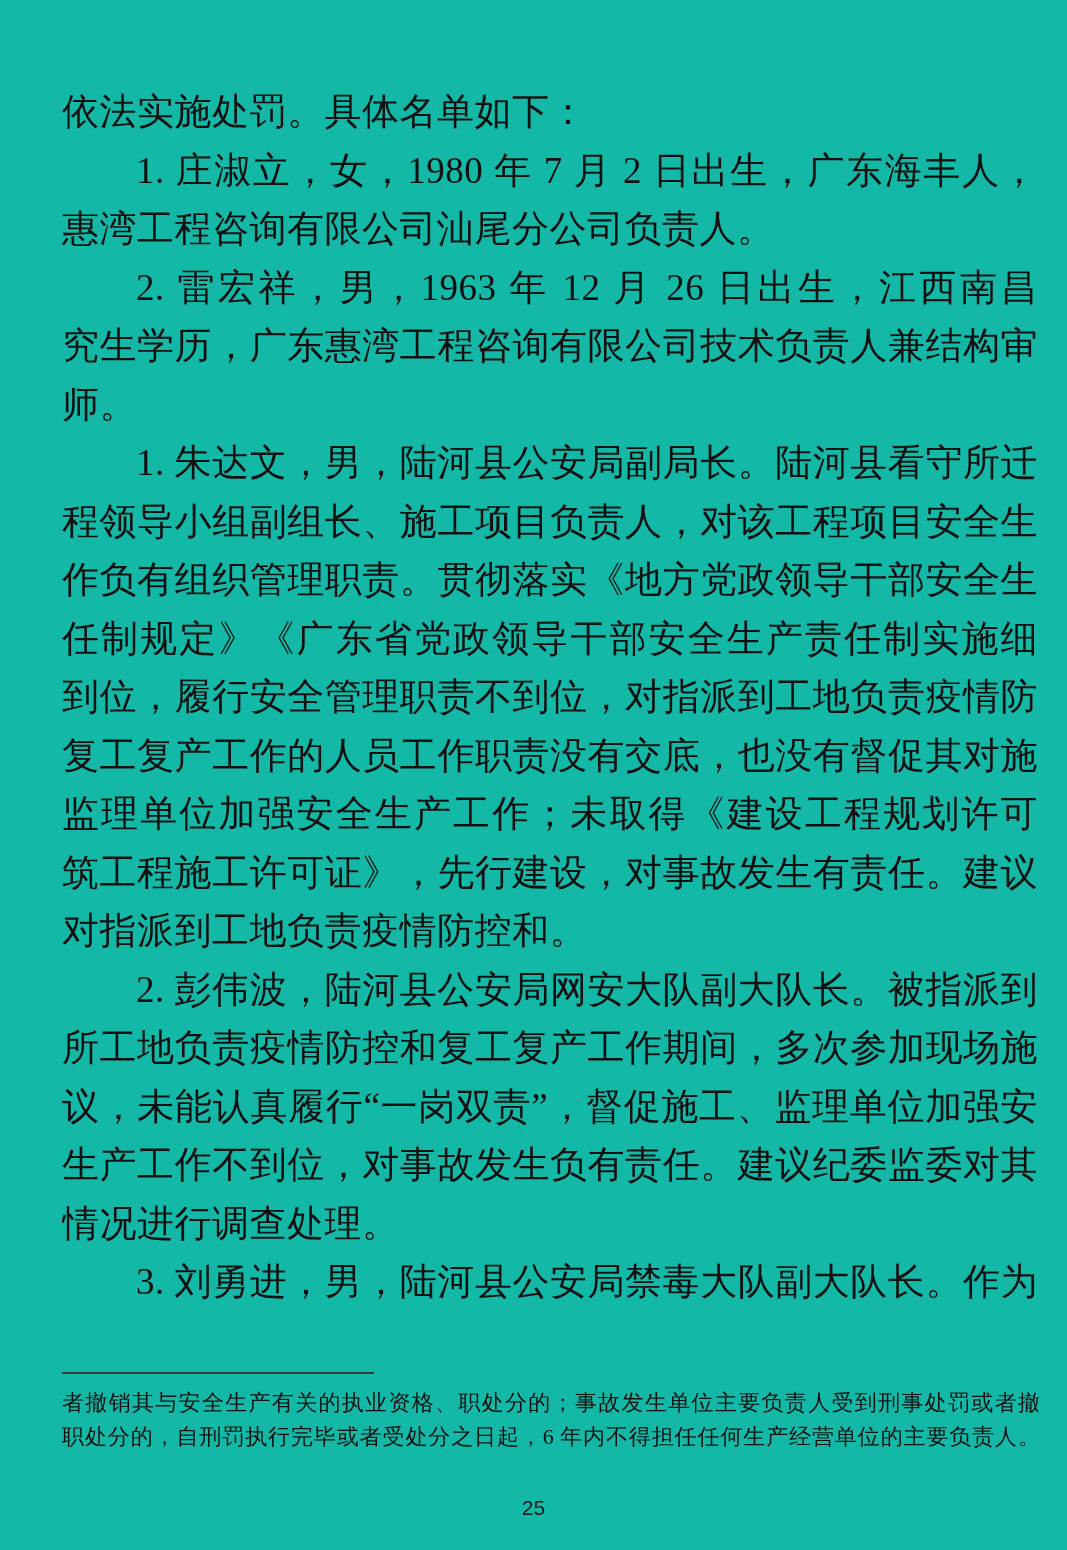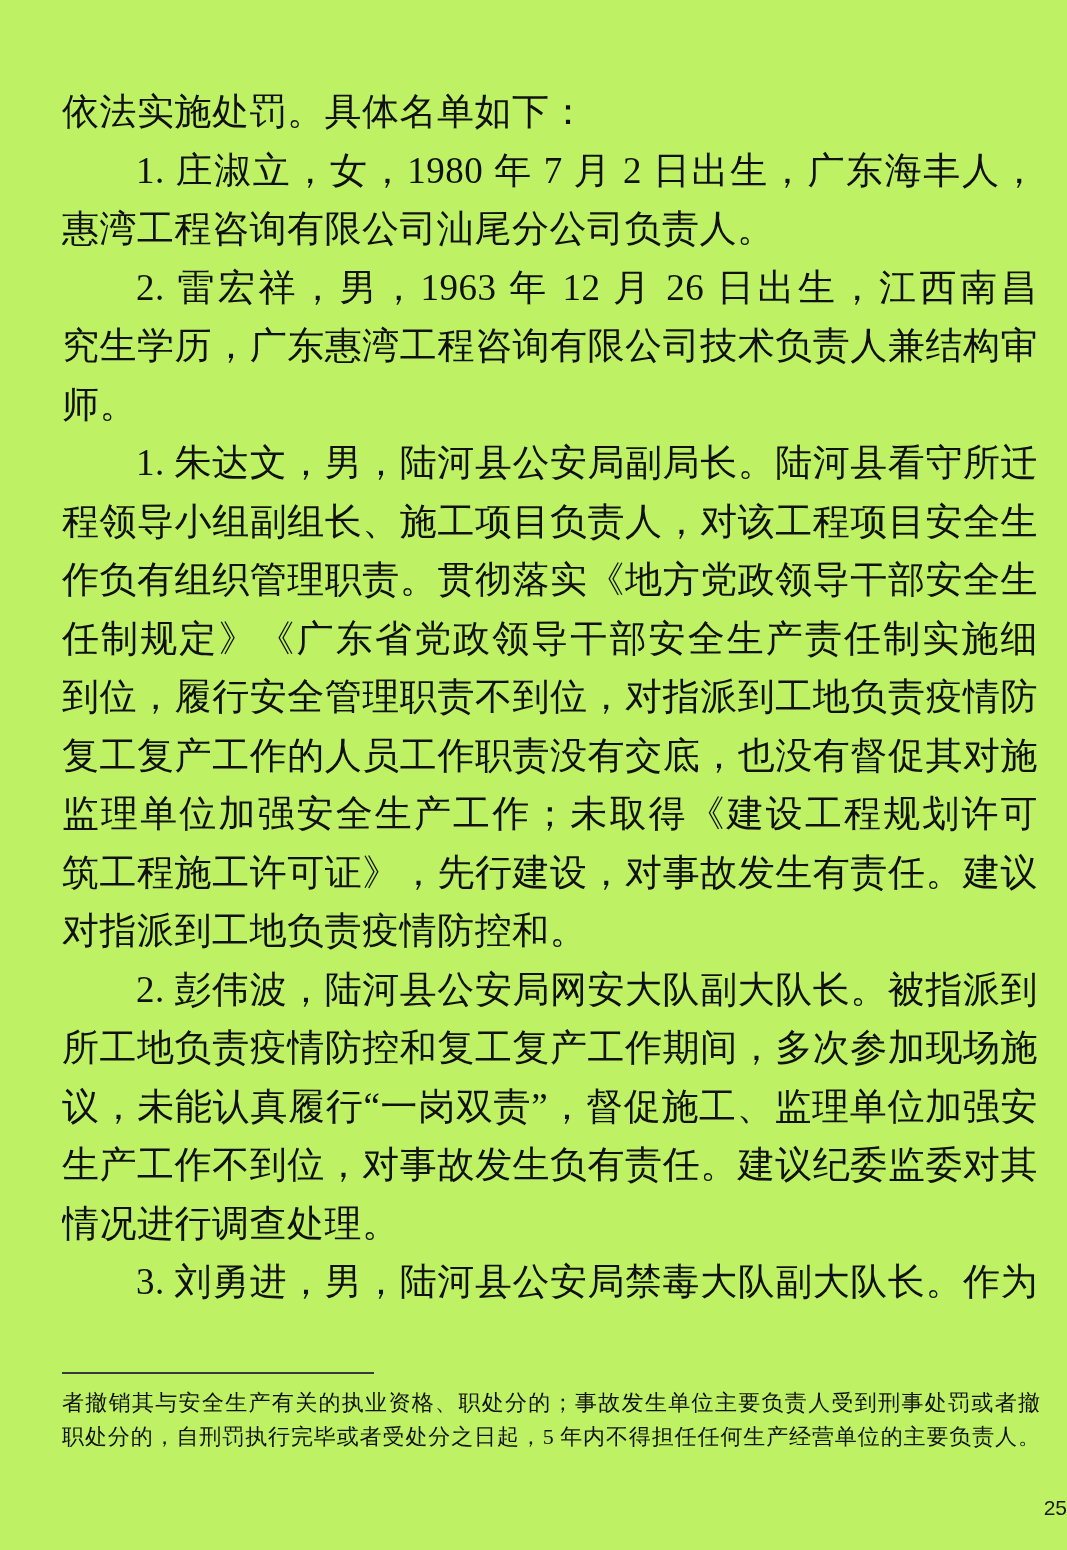--- a/index.html
+++ b/index.html
@@ -10,21 +10,21 @@
   body {
     width: 1067px;
     height: 1550px;
     font-family: "Liberation Serif", "DejaVu Serif", serif;
     color: #111111;
   }
   .page {
     position: relative;
     width: 1067px;
     height: 1550px;
-    background: #bef264;
+    background: #14b8a6;
     overflow: hidden;
   }
   .doc-body {
     position: absolute;
     top: 83px;
     left: 62px;
     width: 976px;
   }
   .line {
     font-size: 37px;
@@ -65,21 +65,21 @@
     overflow: hidden;
     text-align: justify;
     text-align-last: justify;
     text-justify: inter-character;
   }
   .page-number {
     position: absolute;
     top: 1496px;
     left: 0;
     width: 100%;
-    text-align: right;
+    text-align: center;
     font-size: 21px;
     font-family: "Liberation Sans", "DejaVu Sans", sans-serif;
     color: #1a1a1a;
   }
 </style>
 </head>
 <body>
 
 <div class="page">
 
@@ -103,18 +103,18 @@
     <div class="line justify">所工地负责疫情防控和复工复产工作期间，多次参加现场施工会</div>
     <div class="line justify">议，未能认真履行“一岗双责”，督促施工、监理单位加强安全</div>
     <div class="line justify">生产工作不到位，对事故发生负有责任。建议纪委监委对其履职</div>
     <div class="line">情况进行调查处理。</div>
     <div class="line indent justify">3. 刘勇进，男，陆河县公安局禁毒大队副大队长。作为迁</div>
   </div>
 
   <div class="footnote">
     <div class="footnote-sep"></div>
     <div class="fline">者撤销其与安全生产有关的执业资格、职处分的；事故发生单位主要负责人受到刑事处罚或者撤</div>
-    <div class="fline">职处分的，自刑罚执行完毕或者受处分之日起，5 年内不得担任任何生产经营单位的主要负责人。</div>
+    <div class="fline">职处分的，自刑罚执行完毕或者受处分之日起，6 年内不得担任任何生产经营单位的主要负责人。</div>
   </div>
 
   <div class="page-number">25</div>
 
 </div>
 
 </body></html>

